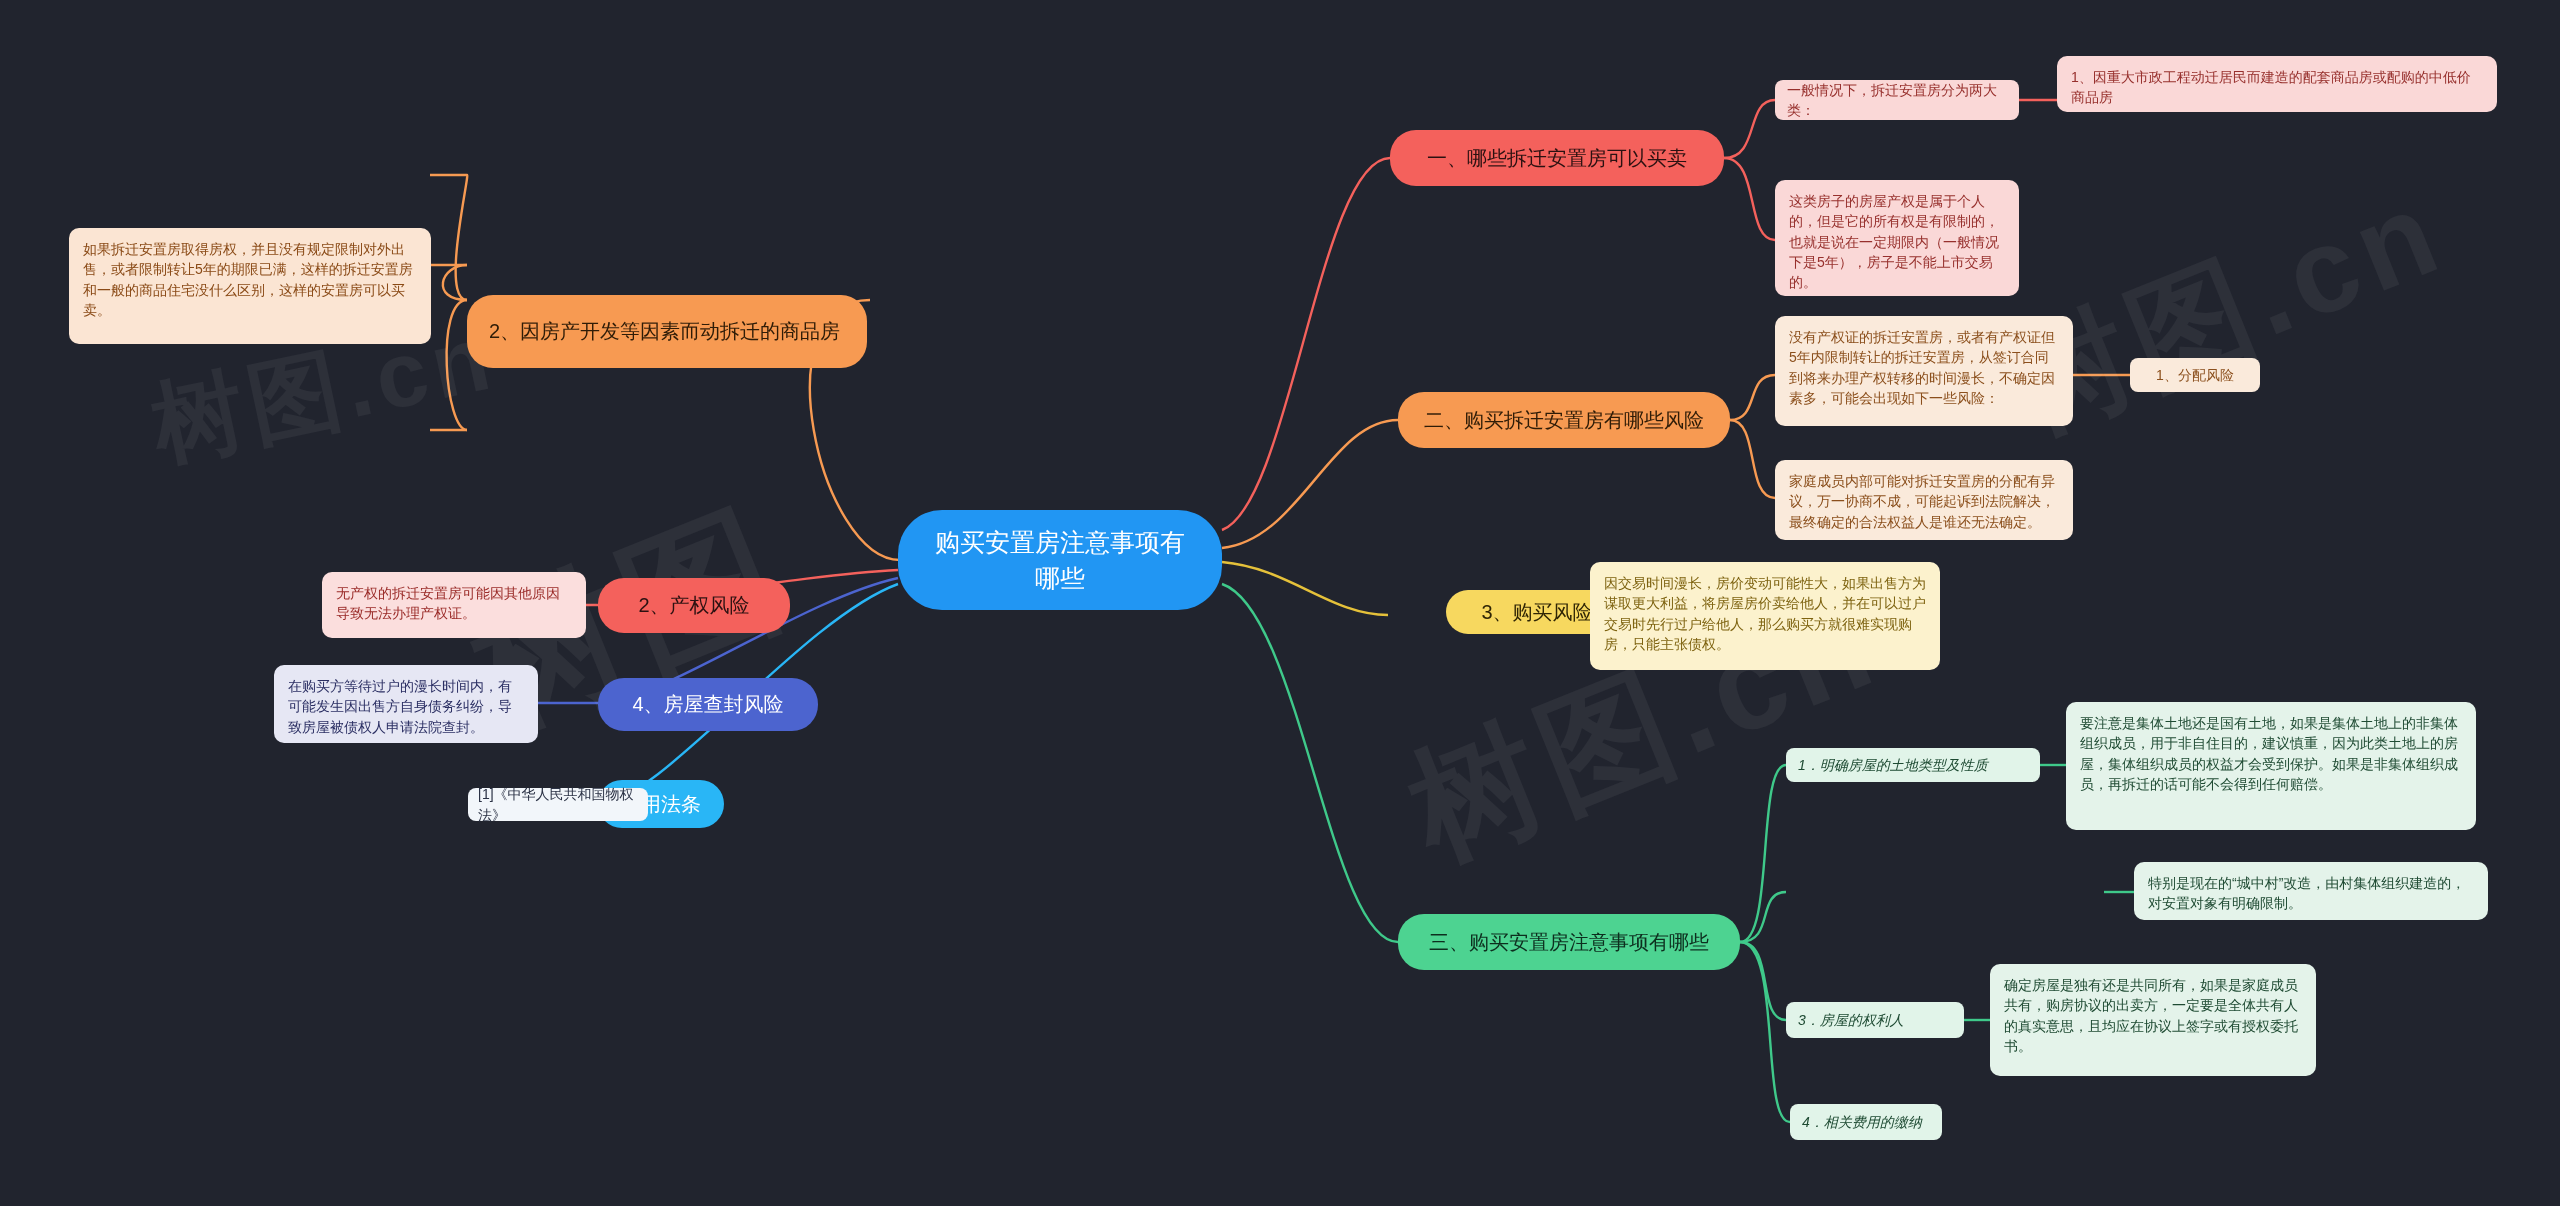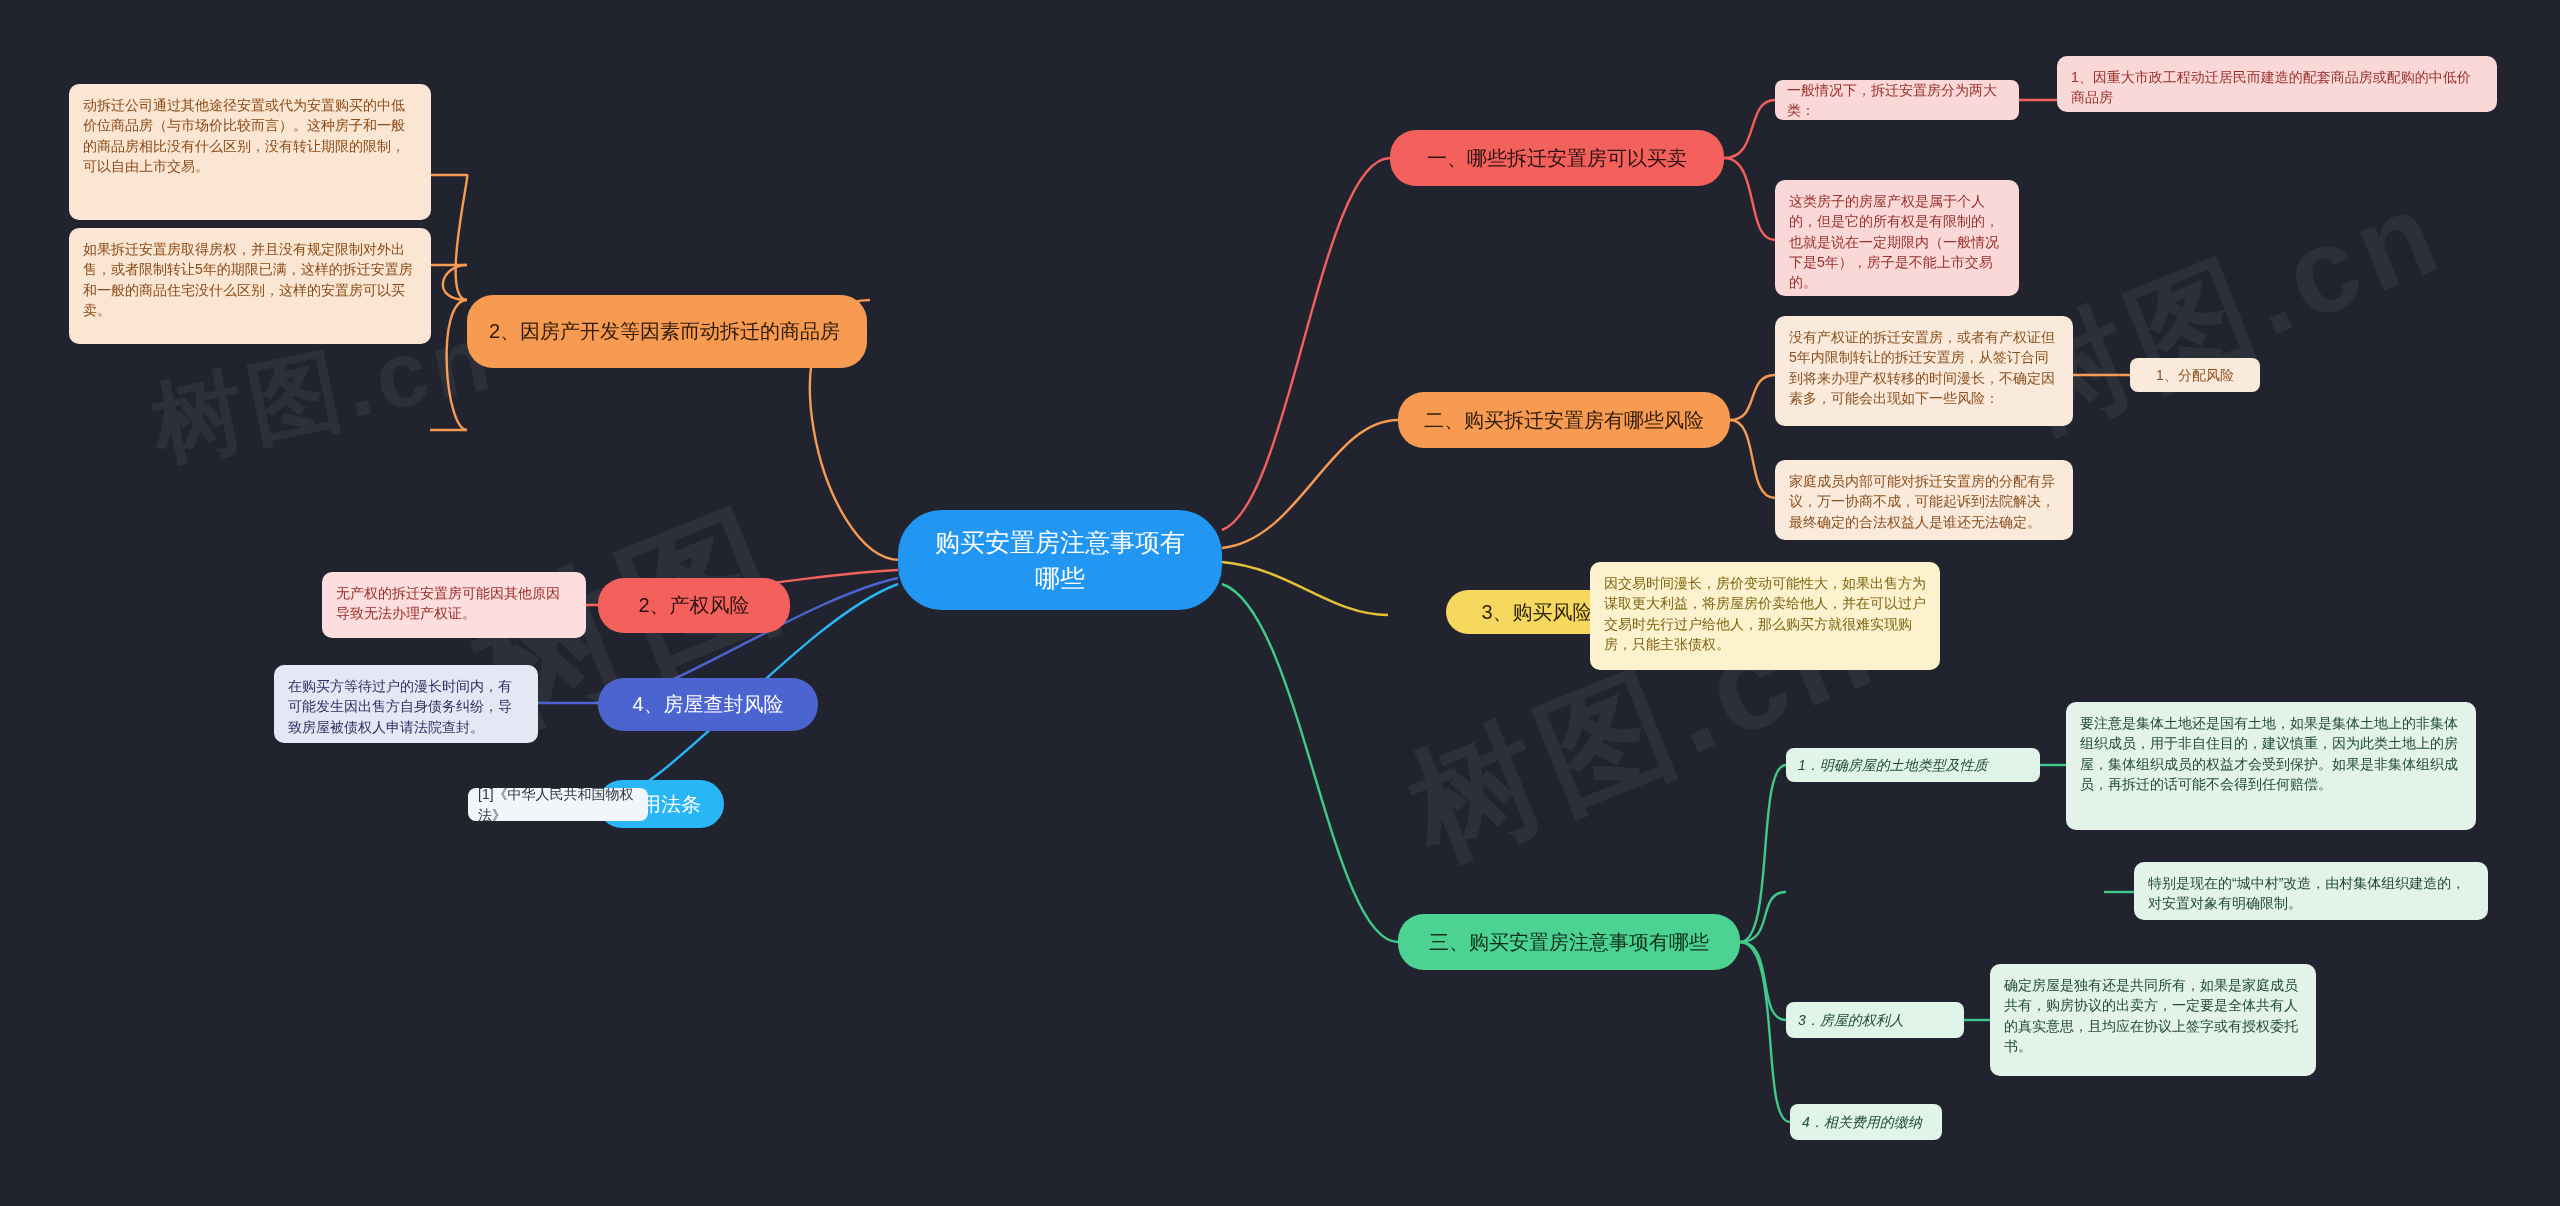--- a/index.html
+++ b/index.html
@@ -133,21 +133,20 @@
 
   <div class="wm wm1">树图.cn</div>
   <div class="wm wm2">树图</div>
   <div class="wm wm3">树图.cn</div>
   <div class="wm wm4">树图.cn</div>
 
   <div class="node root" style="left:898px; top:510px; width:324px; height:100px;">购买安置房注意事项有哪些</div>
 
   <div class="node pill c-orange" style="left:467px; top:263px; width:400px; height:73px;margin-top:32px;">2、因房产开发等因素而动拆迁的商品房</div>
 
-  <div class="node card c-orlt" style="left:69px; top:84px; width:362px; height:136px;">动拆迁公司通过其他途径安置或代为安置购买的中低价位商品房（与市场价比较而言）。这种房子和一般的商品房相比没有什么区别，没有转让期限的限制，可以自由上市交易。</div>
 
   <div class="node card c-orlt" style="left:69px; top:228px; width:362px; height:116px;">如果拆迁安置房取得房权，并且没有规定限制对外出售，或者限制转让5年的期限已满，这样的拆迁安置房和一般的商品住宅没什么区别，这样的安置房可以买卖。</div>
 
 
   <div class="node pill c-red" style="left:598px; top:578px; width:192px; height:55px; justify-content:center;">2、产权风险</div>
 
   <div class="node card c-redlt" style="left:322px; top:572px; width:264px; height:66px;">无产权的拆迁安置房可能因其他原因导致无法办理产权证。</div>
 
   <div class="node pill c-blue" style="left:598px; top:678px; width:220px; height:53px; justify-content:center;">4、房屋查封风险</div>
 

